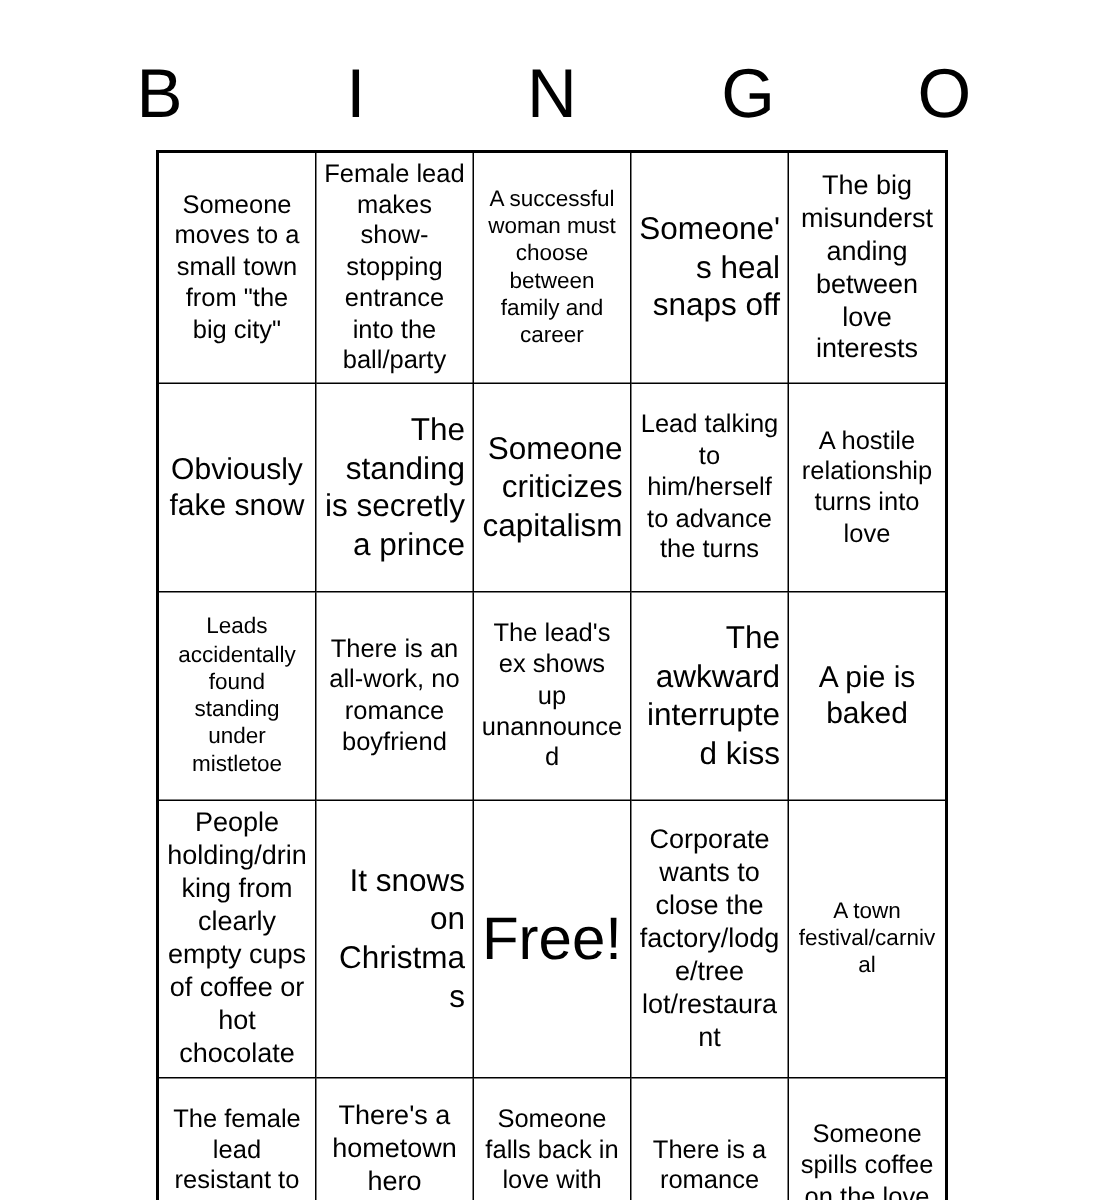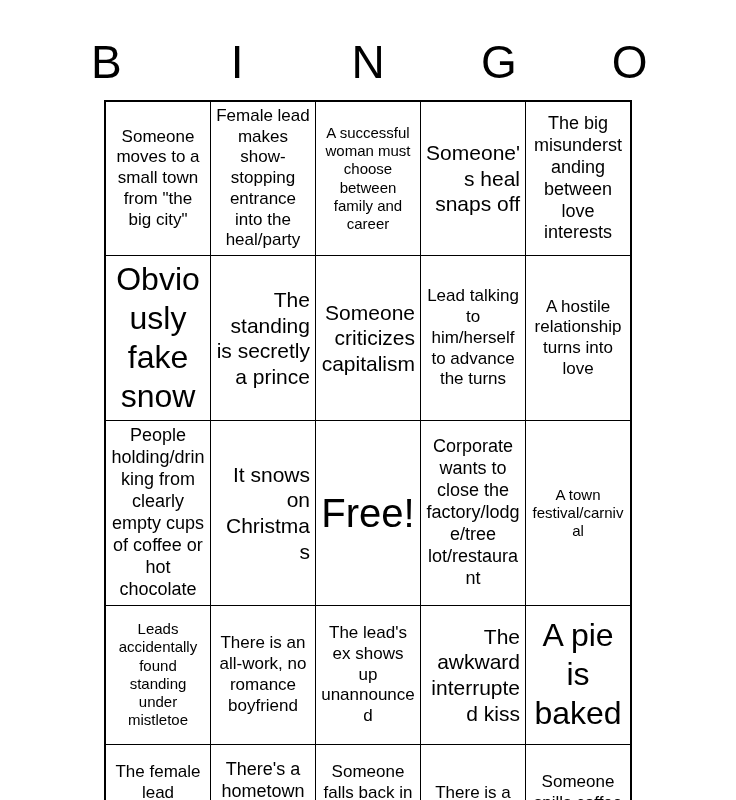--- a/index.html
+++ b/index.html
@@ -54,21 +54,21 @@
   }
   .cell-text {
     display: block;
     line-height: 1.22;
   }
   
   .fs-xs { font-size: 18px; }
   .fs-sm { font-size: 15px; }
   .fs-md { font-size: 17px; }
   .fs-lg { font-size: 21px; text-align: right; }
-  .fs-xl { font-size: 32px; }
+  .fs-xl { font-size: 20px; }
   .fs-free { font-size: 40px; }
 </style>
 </head>
 <body>
 
 <div class="page">
 
   <div class="header">
     <div class="header-letter">B</div>
     <div class="header-letter">I</div>
@@ -77,21 +77,21 @@
     <div class="header-letter">O</div>
   </div>
 
   <table class="grid">
     <tbody>
       <tr>
         <td>
             <span class="cell-text fs-md">Someone moves to a small town from "the big city"</span>
           </td>
         <td>
-            <span class="cell-text fs-md">Female lead makes show-stopping entrance into the heal/party</span>
+            <span class="cell-text fs-md">Female lead makes show-stopping entrance into the ball/party</span>
           </td>
         <td>
             <span class="cell-text fs-sm">A successful woman must choose between family and career</span>
           </td>
         <td>
             <span class="cell-text fs-lg">Someone's heal snaps off</span>
           </td>
         <td>
             <span class="cell-text fs-xs">The big misunderstanding between love interests</span>
           </td>
@@ -108,50 +108,50 @@
           </td>
         <td>
             <span class="cell-text fs-md">Lead talking to him/herself to advance the turns</span>
           </td>
         <td>
             <span class="cell-text fs-md">A hostile relationship turns into love</span>
           </td>
       </tr>
       <tr>
         <td>
+            <span class="cell-text fs-sm">Leads accidentally found standing under mistletoe</span>
+          </td>
+        <td>
+            <span class="cell-text fs-md">There is an all-work, no romance boyfriend</span>
+          </td>
+        <td>
+            <span class="cell-text fs-md">The lead's ex shows up unannounced</span>
+          </td>
+        <td>
+            <span class="cell-text fs-lg">The awkward interrupted kiss</span>
+          </td>
+        <td>
+            <span class="cell-text fs-xl">A pie is baked</span>
+          </td>
+      </tr>
+      <tr>
+        <td>
             <span class="cell-text fs-xs">People holding/drinking from clearly empty cups of coffee or hot chocolate</span>
           </td>
         <td>
             <span class="cell-text fs-lg">It snows on Christmas</span>
           </td>
         <td>
             <span class="cell-text fs-free">Free!</span>
           </td>
         <td>
             <span class="cell-text fs-xs">Corporate wants to close the factory/lodge/tree lot/restaurant</span>
           </td>
         <td>
             <span class="cell-text fs-sm">A town festival/carnival</span>
-          </td>
-      </tr>
-      <tr>
-        <td>
-            <span class="cell-text fs-sm">Leads accidentally found standing under mistletoe</span>
-          </td>
-        <td>
-            <span class="cell-text fs-md">There is an all-work, no romance boyfriend</span>
-          </td>
-        <td>
-            <span class="cell-text fs-md">The lead's ex shows up unannounced</span>
-          </td>
-        <td>
-            <span class="cell-text fs-lg">The awkward interrupted kiss</span>
-          </td>
-        <td>
-            <span class="cell-text fs-xl">A pie is baked</span>
           </td>
       </tr>
       <tr>
         <td>
             <span class="cell-text fs-md">The female lead resistant to falling in love again</span>
           </td>
         <td>
             <span class="cell-text fs-xs">There's a hometown hero /relationship/vet/etc</span>
           </td>
         <td>

